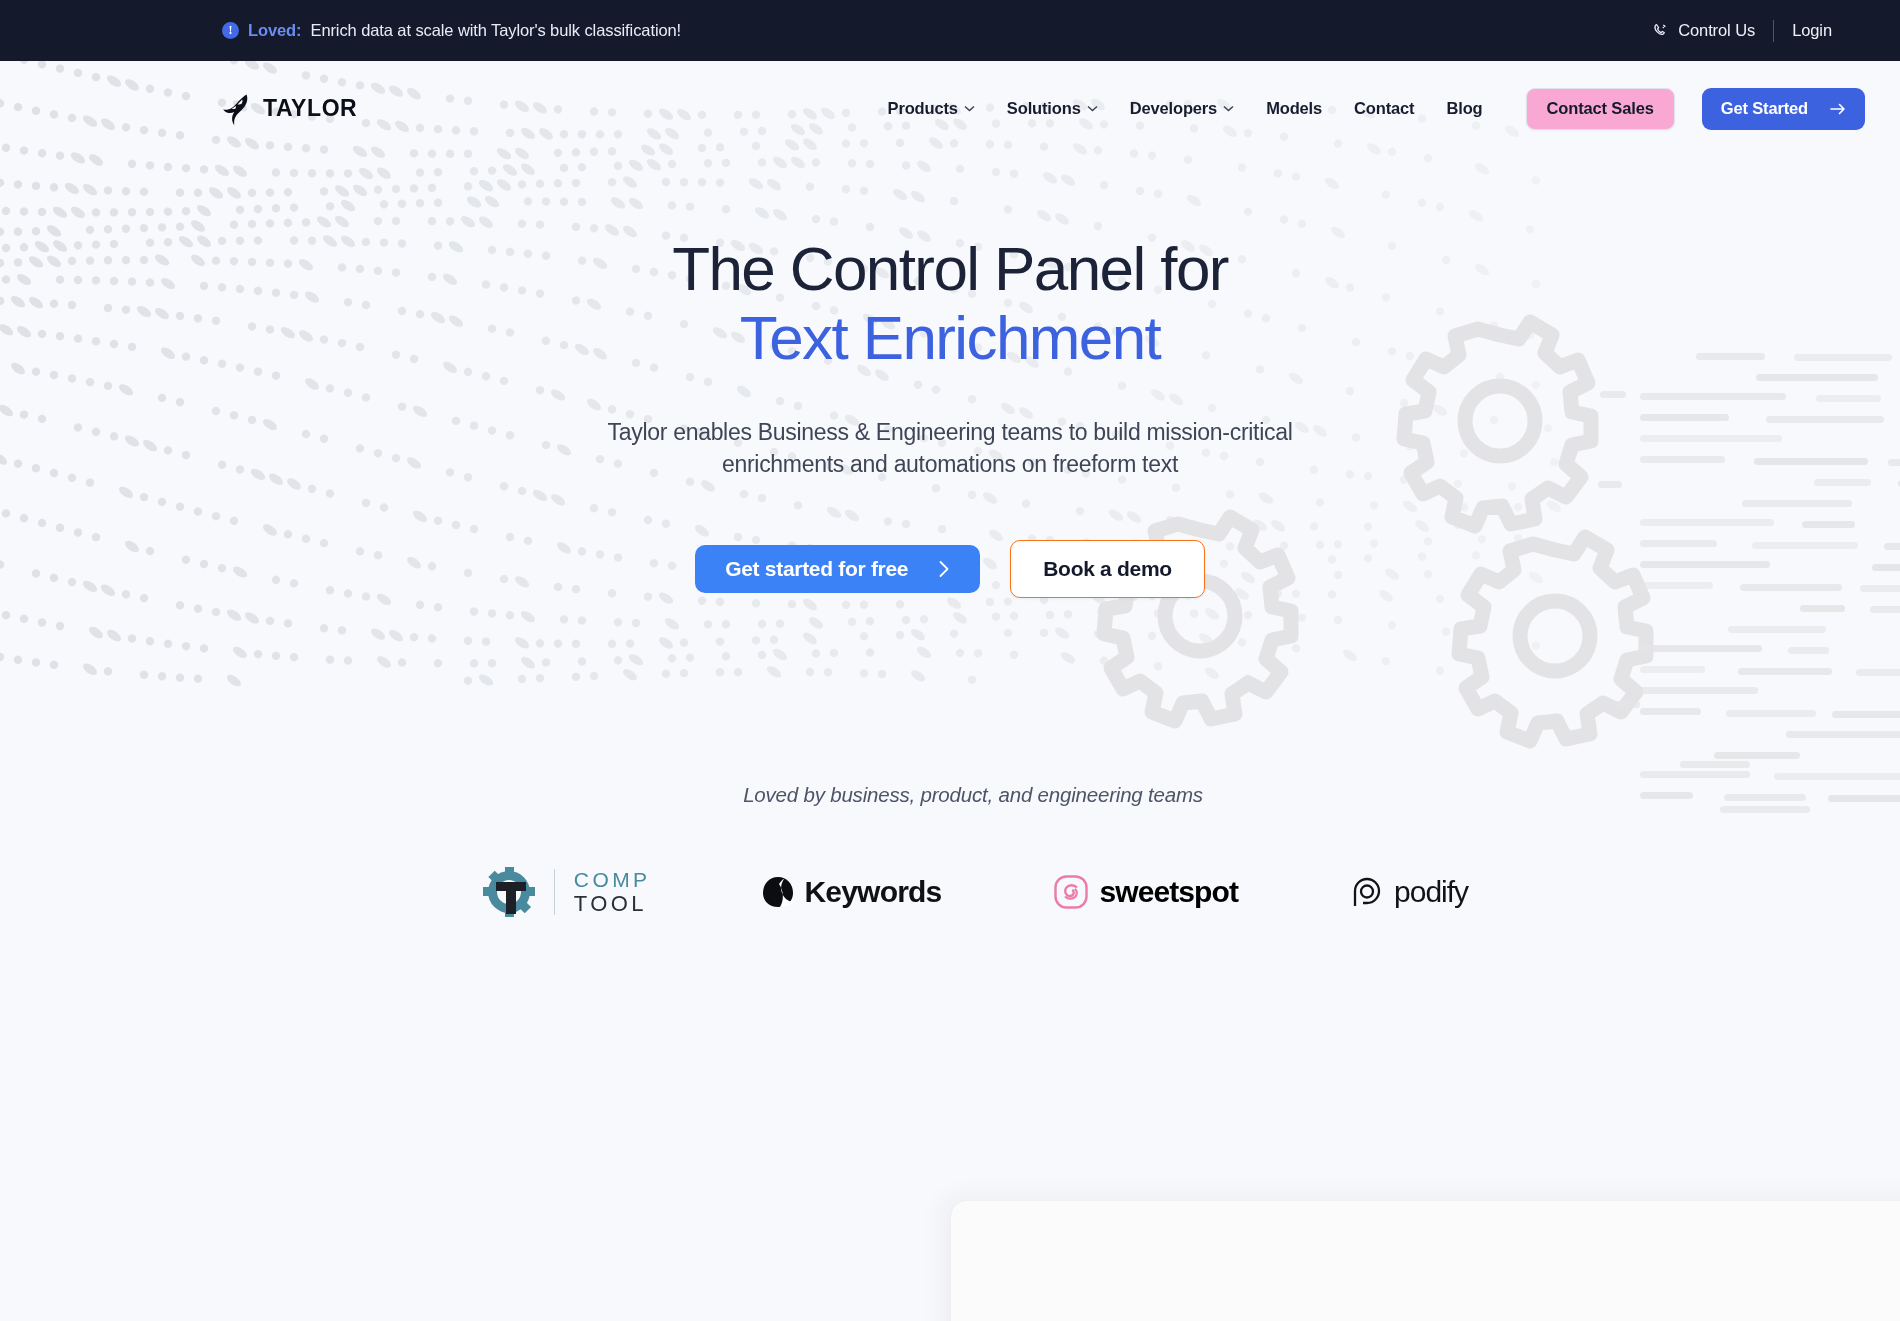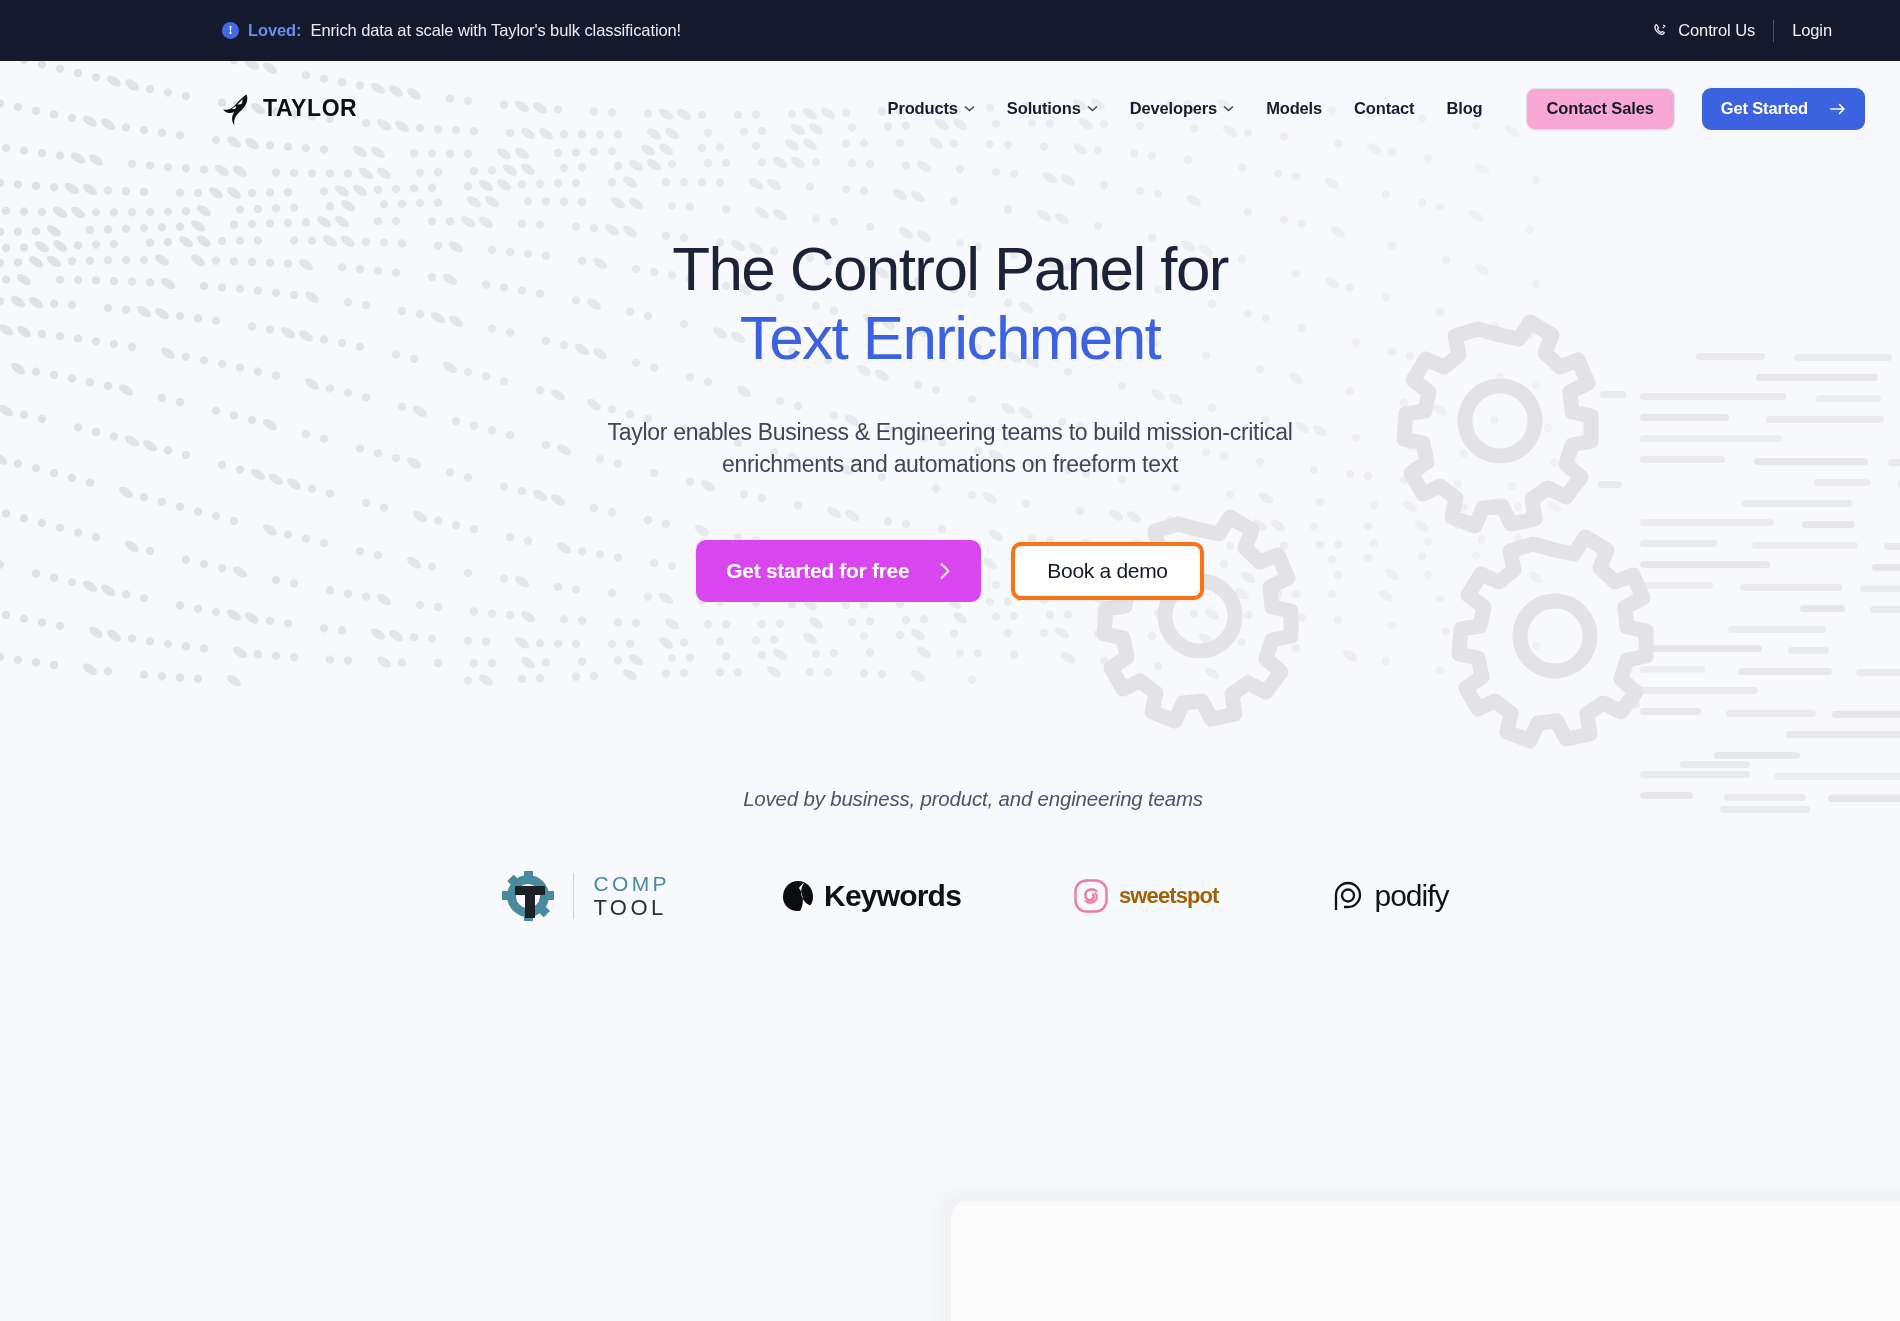--- a/index.html
+++ b/index.html
@@ -200,44 +200,44 @@
     letter-spacing:-0.3px;
   }
   .hero-ctas {
     margin-top:60px;
     display:flex;
     justify-content:center;
     align-items:center;
     gap:30px;
   }
   .btn-free {
-    height:62px;
+    height:48px;
     padding:0 30px;
-    background:#d946ef;
+    background:#3b82f6;
     border:none;
     border-radius:10px;
     color:#ffffff;
     font-size:21px;
     font-weight:bold;
     letter-spacing:-0.3px;
     cursor:pointer;
     font-family:inherit;
     display:flex;
     align-items:center;
     gap:30px;
   }
   .btn-demo {
     height:58px;
     padding:0 32px;
     background:#ffffff;
-    border:4px solid #f97316;
+    border:1px solid #f97316;
     border-radius:10px;
     color:#141a2c;
     font-size:21px;
-    font-weight:normal;
+    font-weight:bold;
     letter-spacing:-0.3px;
     cursor:pointer;
     font-family:inherit;
     box-shadow:0 1px 3px rgba(20,26,44,.06);
   }
 
   
   .social {
     position:relative;
     z-index:20;
@@ -265,21 +265,21 @@
     height:54px;
   }
   
   .ct-text { display:flex; flex-direction:column; line-height:1.08; text-align:left; }
   .ct-comp { font-size:21px; letter-spacing:3.4px; color:#4a8a9e; }
   .ct-tool { font-size:22px; letter-spacing:3.4px; color:#2b2f38; }
   .ct-bar { width:1px; height:46px; background:#c7d2d8; margin:0 9px 0 4px; }
   
   .kw-text { font-size:30px; font-weight:bold; letter-spacing:-0.8px; color:#101114; }
   
-  .ss-text { font-size:22px; font-weight:bold; letter-spacing:-0.9px; color:#a16207; }
+  .ss-text { font-size:30px; font-weight:bold; letter-spacing:-0.9px; color:#000000; }
   
   .pd-text { font-size:30px; letter-spacing:-1px; color:#111318; }
 
   
   .bottom-card {
     position:absolute;
     left:950px;
     top:1200px;
     width:1050px;
     height:180px;

